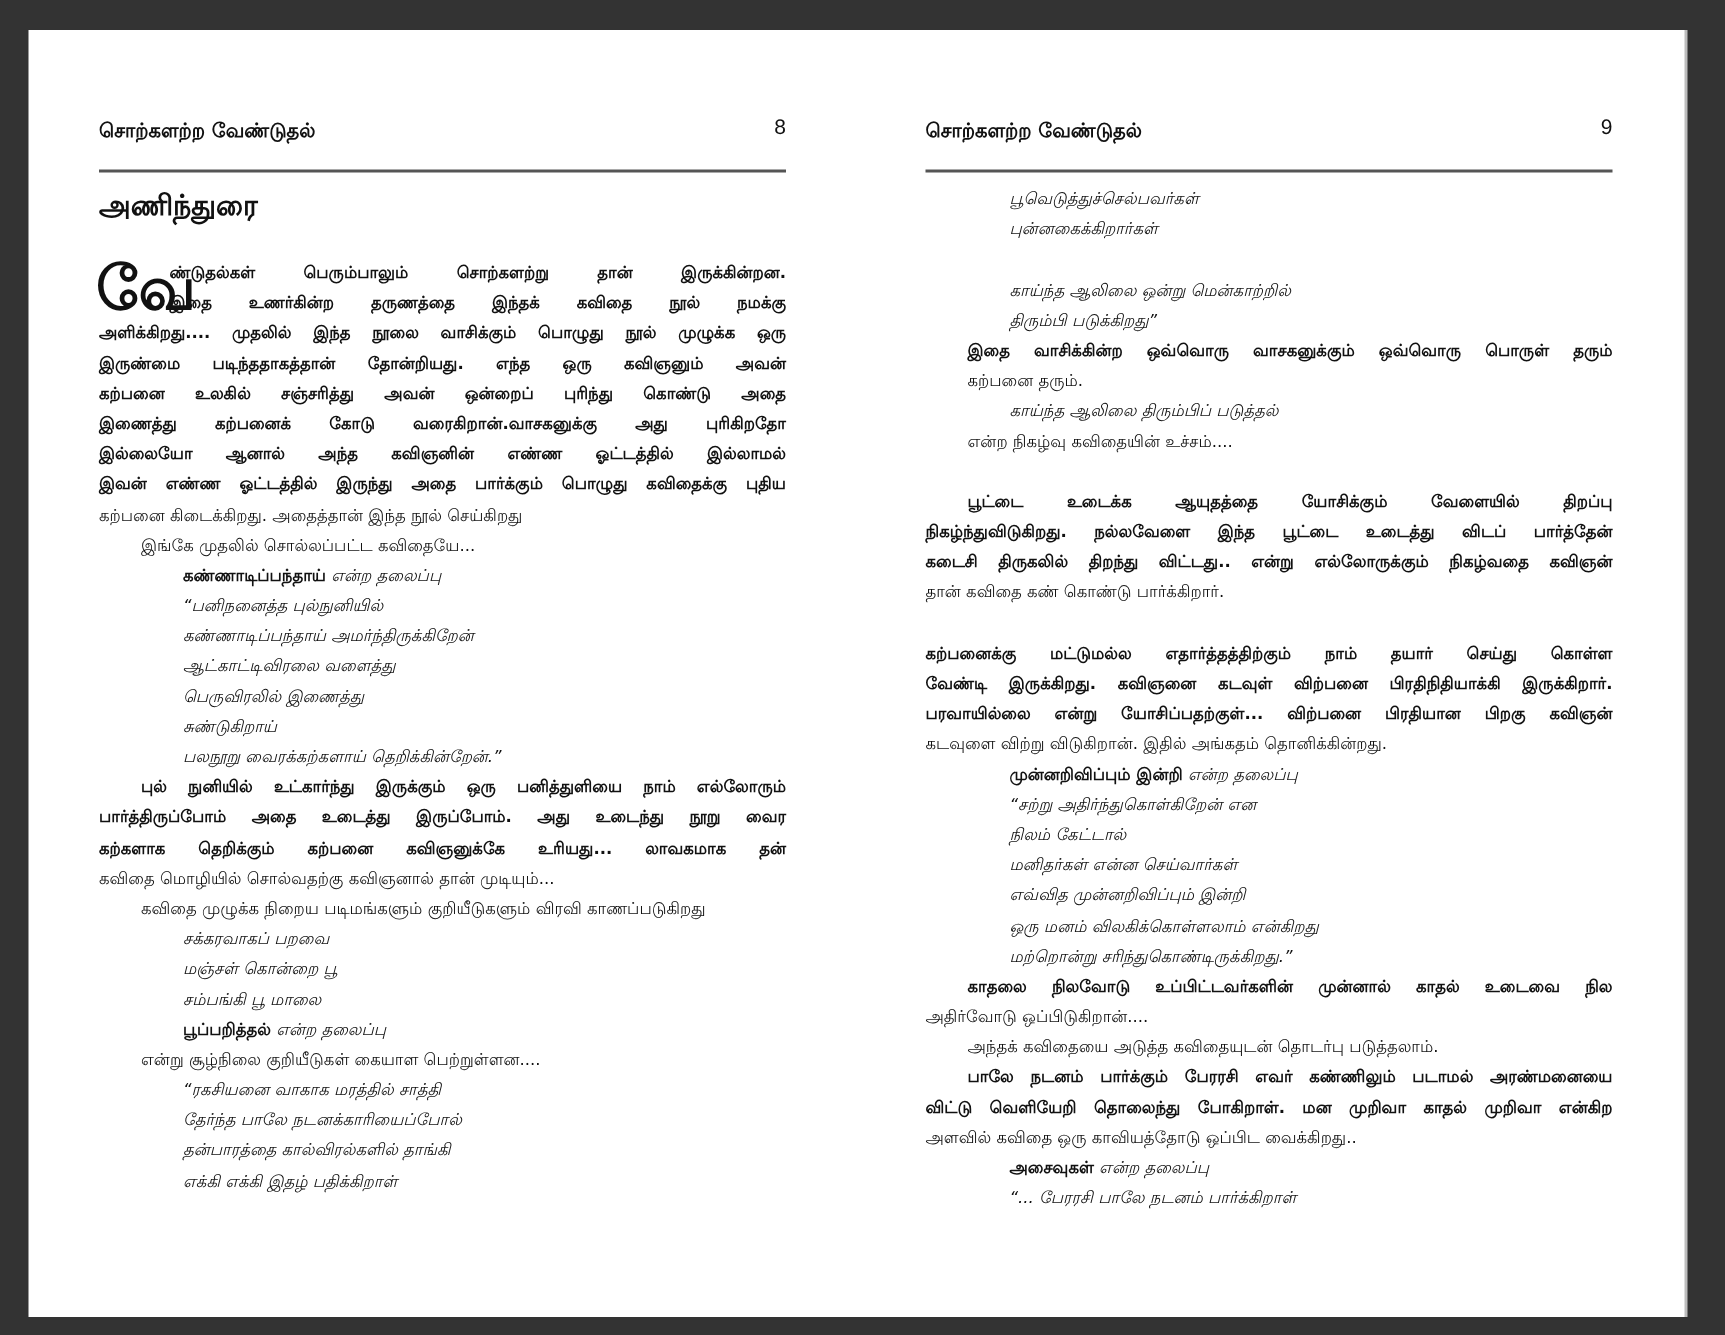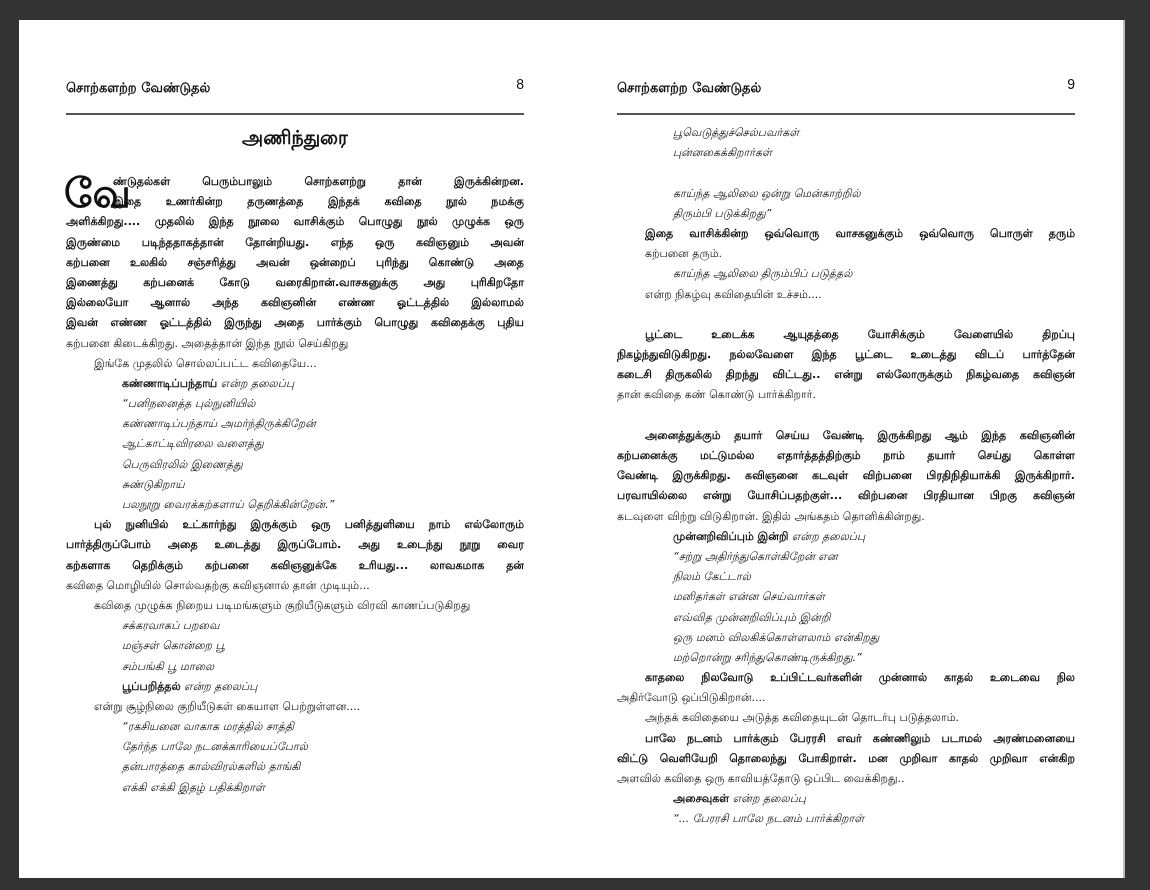--- a/index.html
+++ b/index.html
@@ -21,21 +21,21 @@
     position: absolute; top: 56px; right: 0; font-size: 14px;
     font-family: "Liberation Sans", sans-serif;
   }
   .head-rule {
     position: absolute; top: 93px; left: 0; right: 0; height: 2px; background: #555;
   }
   .body { position: absolute; left: 0; right: 0; font-size: 11px; line-height: 20.2px; }
   .page.left .body { top: 152px; }
   .page.right .body { top: 103px; }
   .chapter-title {
-    position: absolute; top: 106px; left: 0; right: 0; text-align: center;
+    position: absolute; top: 106px; left: 0; right: 0; 
     font-weight: bold; font-size: 19px;
   }
   .line { white-space: nowrap; height: 20.2px; }
   .just { text-align: justify; text-align-last: justify; white-space: normal; font-weight: bold; }
   .ind1 { padding-left: 28px; }
   .ind2 { padding-left: 56px; }
   .it { font-style: italic; }
   .b { font-weight: bold; }
   .gap { height: 20.2px; }
   .dropcap-row { position: relative; }
@@ -103,21 +103,20 @@
         <div class="line just ind1">இதை வாசிக்கின்ற ஒவ்வொரு வாசகனுக்கும் ஒவ்வொரு பொருள் தரும்</div>
         <div class="line ind1">கற்பனை தரும்.</div>
         <div class="line ind2 it">காய்ந்த ஆலிலை திரும்பிப் படுத்தல்</div>
         <div class="line ind1">என்ற நிகழ்வு கவிதையின் உச்சம்....</div>
         <div class="line gap"></div>
         <div class="line just ind1">பூட்டை உடைக்க ஆயுதத்தை யோசிக்கும் வேளையில் திறப்பு</div>
         <div class="line just">நிகழ்ந்துவிடுகிறது. நல்லவேளை இந்த பூட்டை உடைத்து விடப் பார்த்தேன்</div>
         <div class="line just">கடைசி திருகலில் திறந்து விட்டது.. என்று எல்லோருக்கும் நிகழ்வதை கவிஞன்</div>
         <div class="line">தான் கவிதை கண் கொண்டு பார்க்கிறார்.</div>
         <div class="line gap"></div>
-        <div class="line just ind1">அனைத்துக்கும் தயார் செய்ய வேண்டி இருக்கிறது ஆம் இந்த கவிஞனின்</div>
         <div class="line just">கற்பனைக்கு மட்டுமல்ல எதார்த்தத்திற்கும் நாம் தயார் செய்து கொள்ள</div>
         <div class="line just">வேண்டி இருக்கிறது. கவிஞனை கடவுள் விற்பனை பிரதிநிதியாக்கி இருக்கிறார்.</div>
         <div class="line just">பரவாயில்லை என்று யோசிப்பதற்குள்... விற்பனை பிரதியான பிறகு கவிஞன்</div>
         <div class="line">கடவுளை விற்று விடுகிறான். இதில் அங்கதம் தொனிக்கின்றது.</div>
         <div class="line ind2"><span class="b">முன்னறிவிப்பும் இன்றி</span><span class="it"> என்ற தலைப்பு</span></div>
         <div class="line ind2 it">“சற்று அதிர்ந்துகொள்கிறேன் என</div>
         <div class="line ind2 it">நிலம் கேட்டால்</div>
         <div class="line ind2 it">மனிதர்கள் என்ன செய்வார்கள்</div>
         <div class="line ind2 it">எவ்வித முன்னறிவிப்பும் இன்றி</div>
         <div class="line ind2 it">ஒரு மனம் விலகிக்கொள்ளலாம் என்கிறது</div>

